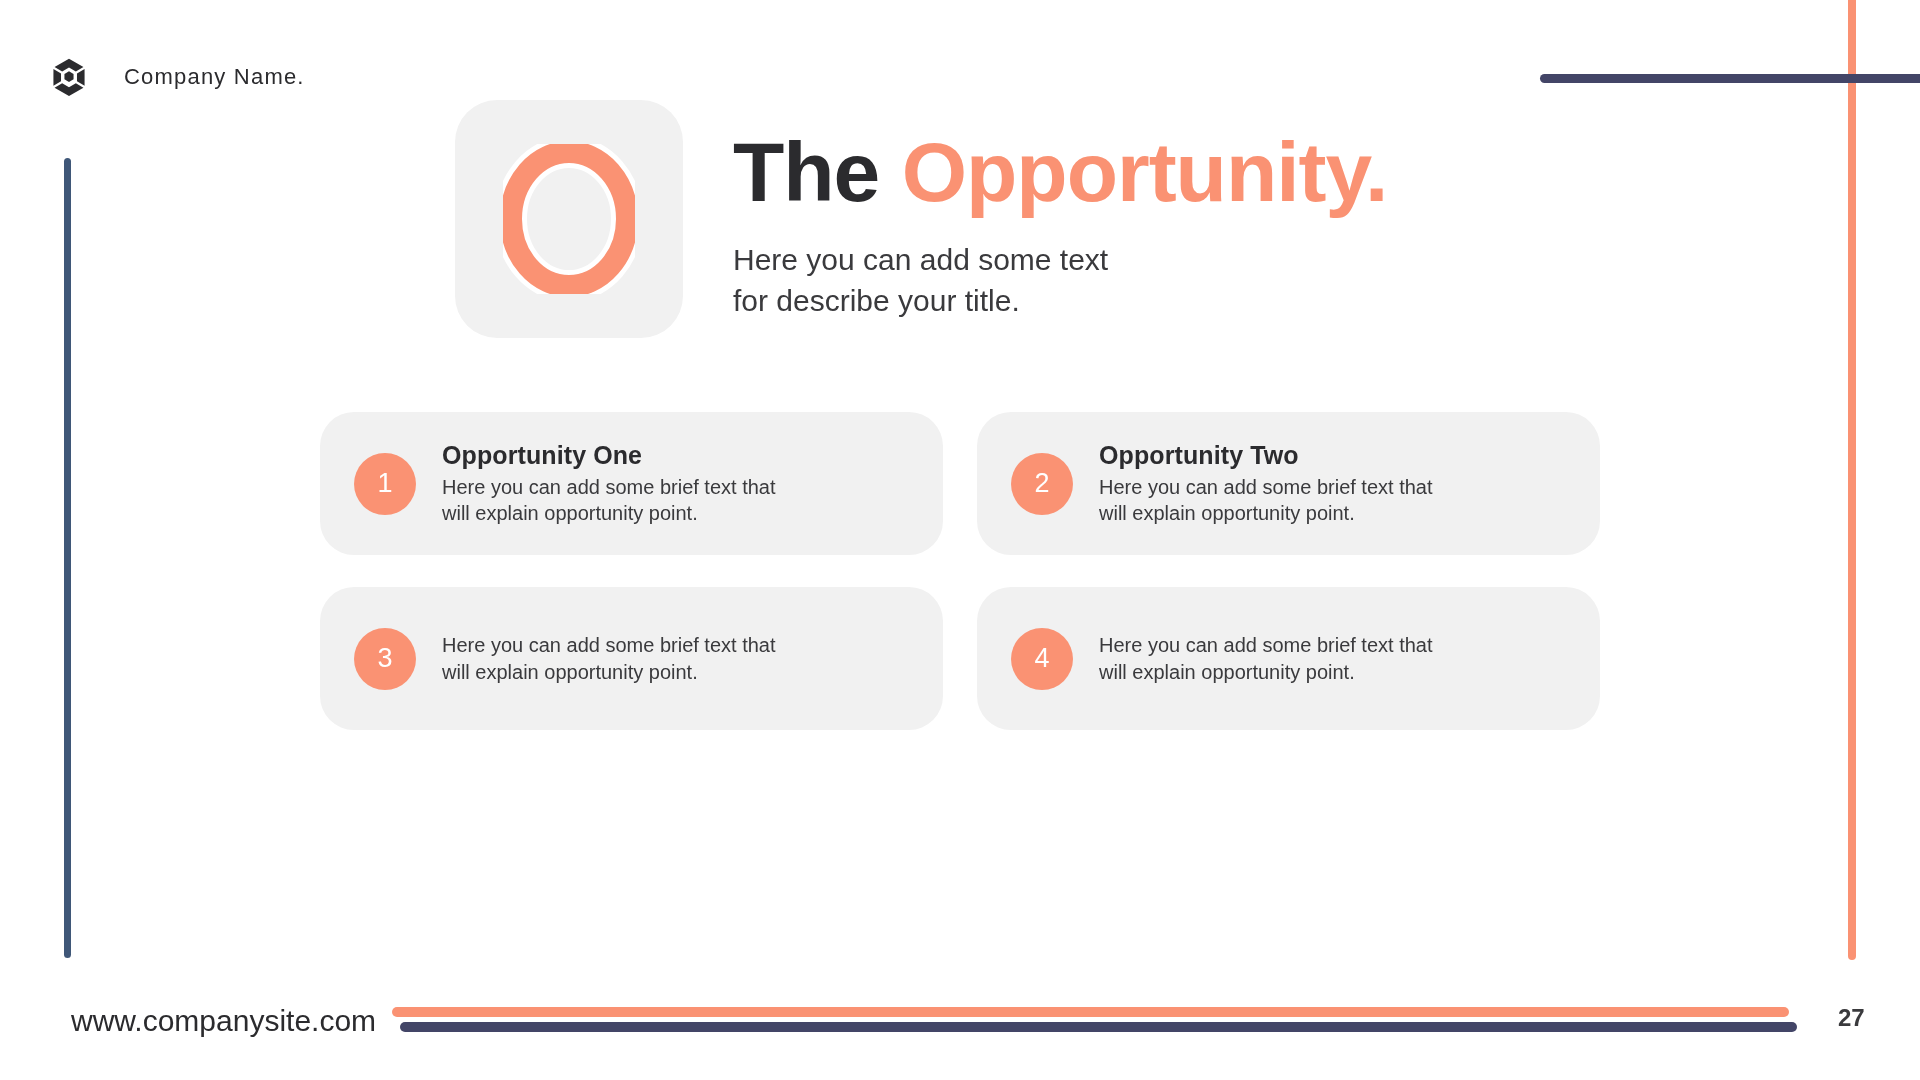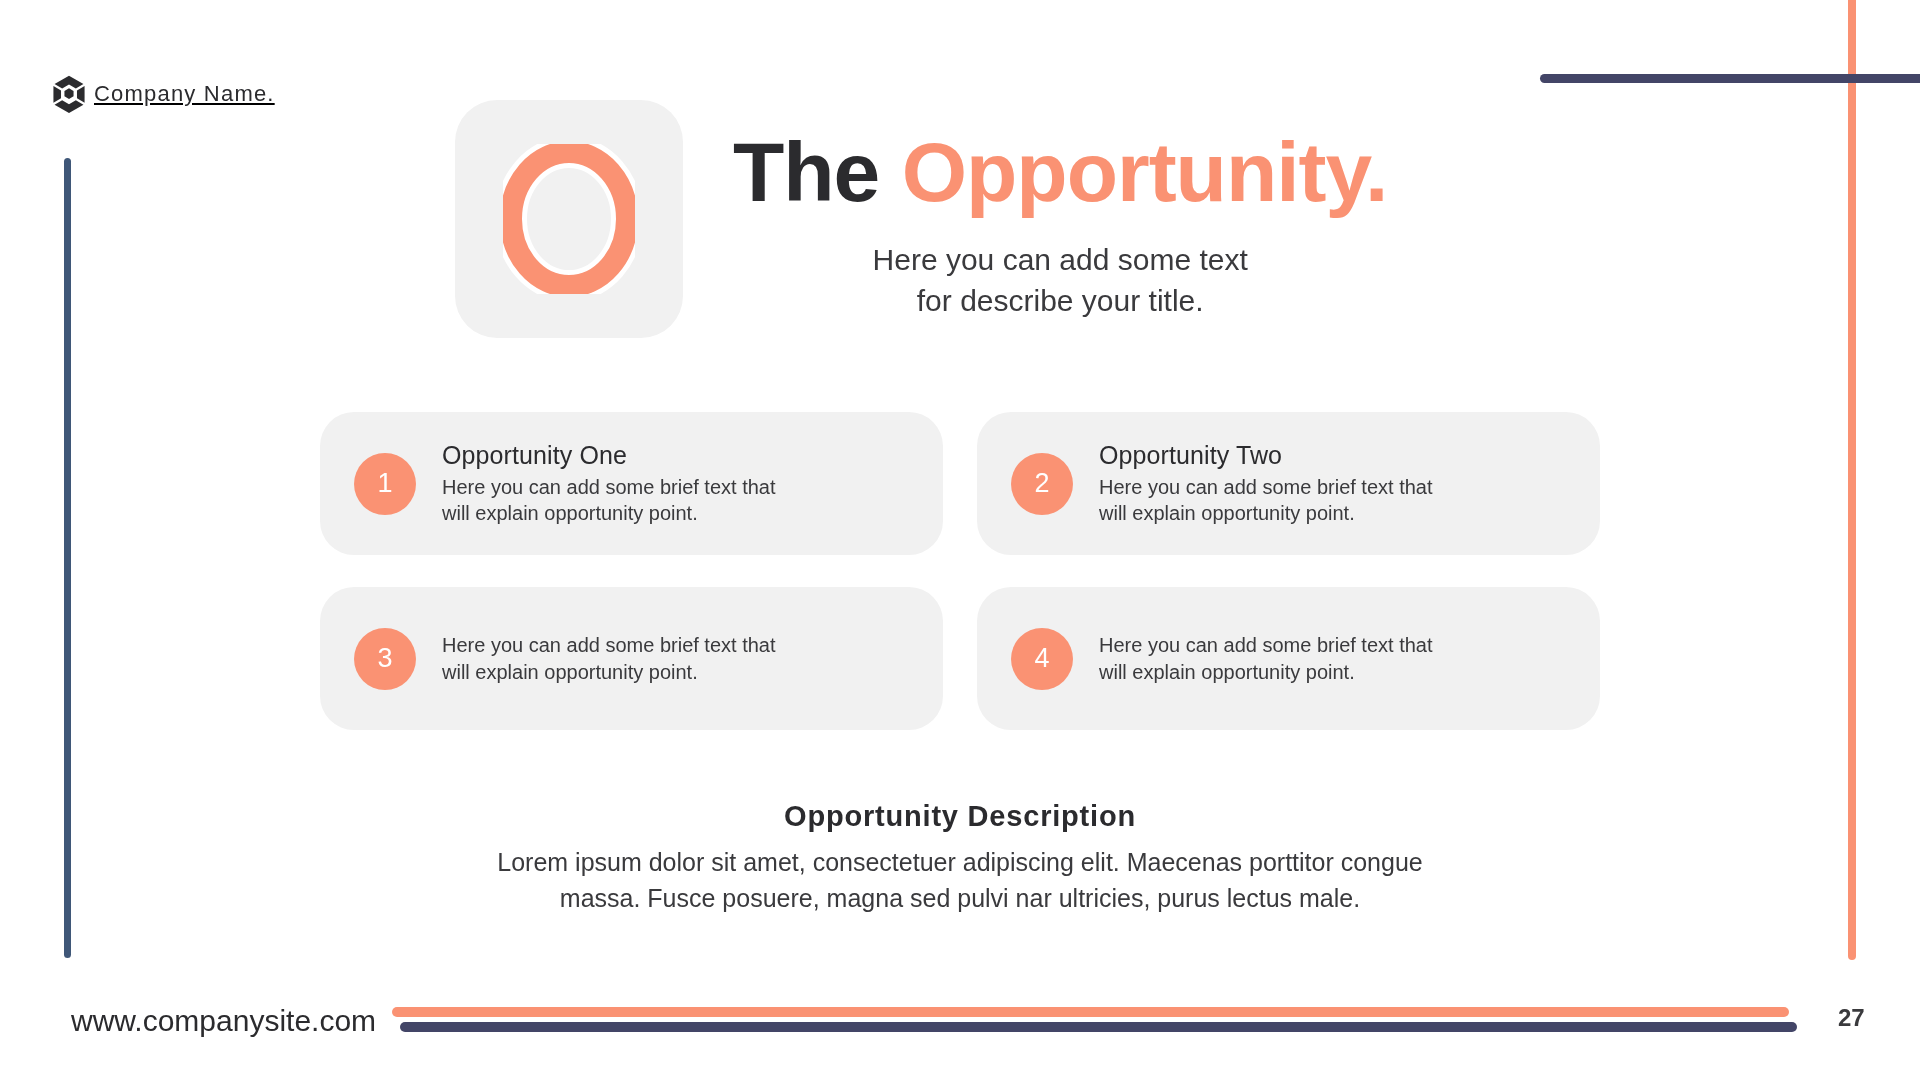--- a/index.html
+++ b/index.html
@@ -44,25 +44,24 @@
     width: 395px;
     height: 9px;
     background: #434567;
     border-radius: 5px;
   }
 
   
   .brand {
     position: absolute;
     left: 50px;
-    top: 75px;
+    top: 58px;
     display: flex;
     align-items: center;
-    gap: 6px;
-    text-decoration: underline;
+    gap: 36px;
   }
   .brand-logo {
     width: 38px;
     height: 38px;
     display: block;
   }
   .brand-name {
     font-size: 22px;
     color: #2b2b2e;
     letter-spacing: 1.2px;
@@ -83,21 +82,21 @@
     height: 238px;
     background: #f1f1f1;
     border-radius: 42px;
     display: flex;
     align-items: center;
     justify-content: center;
     flex: none;
   }
   .hero-tile svg { display: block; }
 
-  .hero-text { padding-top: 30px; text-align: center; }
+  .hero-text { padding-top: 30px; }
   .hero-title {
     font-size: 84px;
     font-weight: bold;
     line-height: 1.0;
     letter-spacing: -1px;
     margin: 0;
     white-space: nowrap;
   }
   .hero-title .w1 { color: #2b2b2e; }
   .hero-title .w2 { color: #fa9273; }
@@ -138,21 +137,21 @@
     color: #ffffff;
     font-size: 27px;
     display: flex;
     align-items: center;
     justify-content: center;
     flex: none;
   }
   .card-body { flex: 1; }
   .card-title {
     font-size: 25px;
-    font-weight: normal;
+    font-weight: bold;
     color: #2b2b2e;
     margin: 0 0 4px 0;
     letter-spacing: 0.1px;
   }
   .card-desc {
     font-size: 20px;
     line-height: 1.32;
     color: #3a3a3d;
     margin: 0;
     white-space: pre-line;
@@ -288,24 +287,19 @@
     <div class="card">
       <div class="card-badge">4</div>
       <div class="card-body">
         <p class="card-desc">Here you can add some brief text that
 will explain opportunity point.</p>
       </div>
     </div>
 
   </div>
 
-  <div class="desc-block">
-    <p class="desc-title">Opportunity  Description</p>
-    <p class="desc-text">Lorem ipsum dolor sit amet, consectetuer adipiscing elit. Maecenas porttitor congue
-massa. Fusce posuere, magna sed pulvi nar ultricies, purus lectus male.</p>
-  </div>
 
   <div class="footer-url">www.companysite.com</div>
   <div class="footer-bar-orange"></div>
   <div class="footer-bar-navy"></div>
   <div class="footer-page">27</div>
 
 </div>
 
 </body></html>

